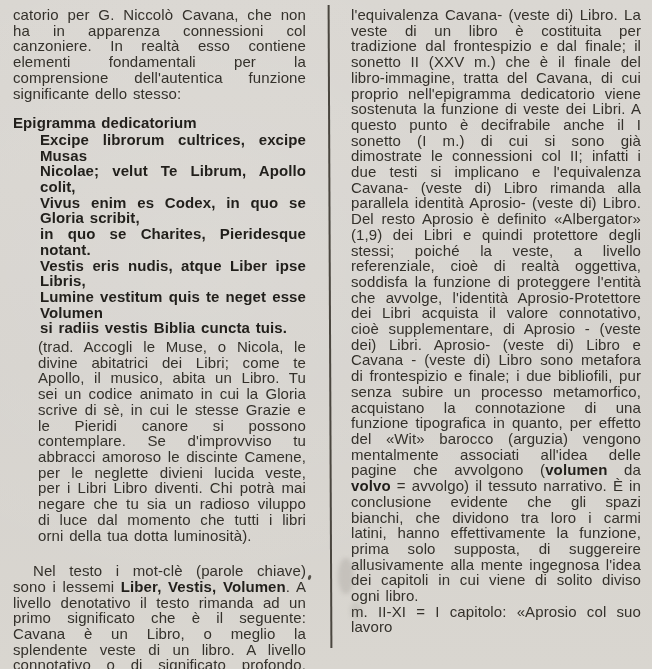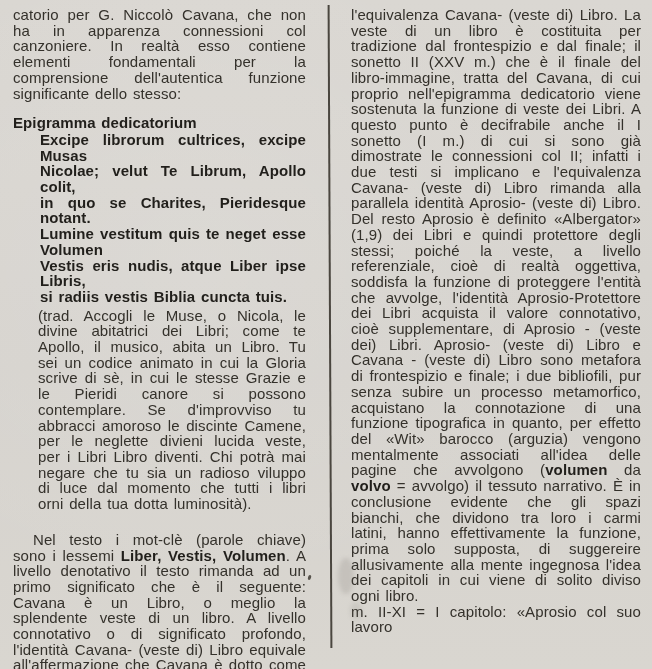--- a/index.html
+++ b/index.html
@@ -86,23 +86,24 @@
 </head>
 <body>
 
 <div class="page">
   <div class="col col-left">
       <p class="para"><span>catorio per G. Niccolò Cavana, che non ha in apparenza connessioni col canzoniere. In realtà esso contiene elementi fondamentali per la comprensione dell'autentica funzione significante dello stesso:</span></p>
       <div class="heading">Epigramma dedicatorium</div>
       <div class="verse">
         <div class="verse-line">Excipe librorum cultrices, excipe Musas</div>
         <div class="verse-line">Nicolae; velut Te Librum, Apollo colit,</div>
+        <div class="verse-line">Vivus enim es Codex, in quo se Gloria scribit,</div>
         <div class="verse-line">in quo se Charites, Pieridesque notant.</div>
+        <div class="verse-line">Vestis eris nudis, atque Liber ipse Libris,</div>
         <div class="verse-line">Lumine vestitum quis te neget esse Volumen</div>
-        <div class="verse-line">Vestis eris nudis, atque Liber ipse Libris,</div>
         <div class="verse-line">si radiis vestis Biblia cuncta tuis.</div>
       </div>
       <p class="para after-verse"><span>(trad. Accogli le Muse, o Nicola, le divine abitatrici dei Libri; come te Apollo, il musico, abita un Libro. Tu sei un codice animato in cui la Gloria scrive di sè, in cui le stesse Grazie e le Pieridi canore si possono contemplare. Se d'improvviso tu abbracci amoroso le discinte Camene, per le neglette divieni lucida veste, per i Libri Libro diventi. Chi potrà mai negare che tu sia un radioso viluppo di luce dal momento che tutti i libri orni della tua dotta luminosità).</span></p>
       <p class="para indent"><span>Nel testo i mot-clè (parole chiave) sono i lessemi </span><b>Liber, Vestis, Volumen</b><span>. A livello denotativo il testo rimanda ad un primo significato che è il seguente: Cavana è un Libro, o meglio la splendente veste di un libro. A livello connotativo o di significato profondo, l'identità Cavana- (veste di) Libro equivale all'affermazione che Cavana è dotto come i Libri. La chiave di decifrazione è però espressa dal-</span></p>
     </div>
   <div class="divider"></div>
   <div class="col col-right">
       <p class="para"><span>l'equivalenza Cavana- (veste di) Libro. La veste di un libro è costituita per tradizione dal frontespizio e dal finale; il sonetto II (XXV m.) che è il finale del libro-immagine, tratta del Cavana, di cui proprio nell'epigramma dedicatorio viene sostenuta la funzione di veste dei Libri. A questo punto è decifrabile anche il I sonetto (I m.) di cui si sono già dimostrate le connessioni col II; infatti i due testi si implicano e l'equivalenza Cavana- (veste di) Libro rimanda alla parallela identità Aprosio- (veste di) Libro. Del resto Aprosio è definito «Albergator» (1,9) dei Libri e quindi protettore degli stessi; poiché la veste, a livello referenziale, cioè di realtà oggettiva, soddisfa la funzione di proteggere l'entità che avvolge, l'identità Aprosio-Protettore dei Libri acquista il valore connotativo, cioè supplementare, di Aprosio - (veste dei) Libri. Aprosio- (veste di) Libro e Cavana - (veste di) Libro sono metafora di frontespizio e finale; i due bibliofili, pur senza subire un processo metamorfico, acquistano la connotazione di una funzione tipografica in quanto, per effetto del «Wit» barocco (arguzia) vengono mentalmente associati all'idea delle pagine che avvolgono (</span><b>volumen</b><span> da </span><b>volvo</b><span> = avvolgo) il tessuto narrativo. È in conclusione evidente che gli spazi bianchi, che dividono tra loro i carmi latini, hanno effettivamente la funzione, prima solo supposta, di suggereire allusivamente alla mente ingegnosa l'idea dei capitoli in cui viene di solito diviso ogni libro.</span></p>
       <p class="para"><span>m. II-XI = I capitolo: «Aprosio col suo lavoro</span></p>
     </div>

